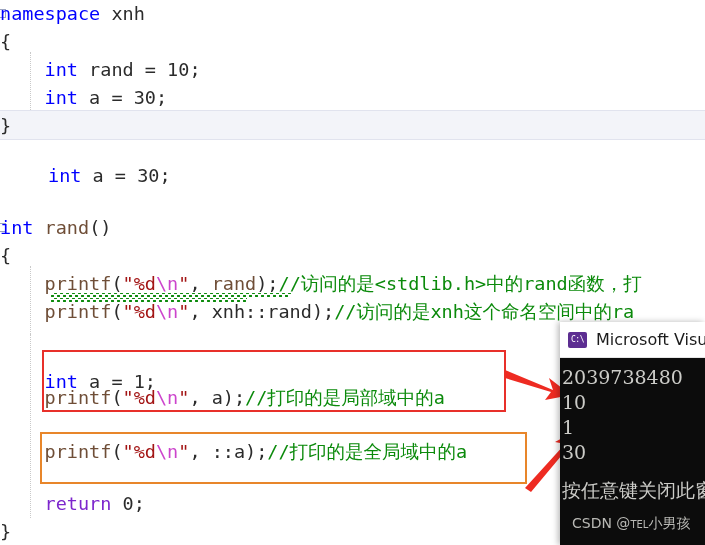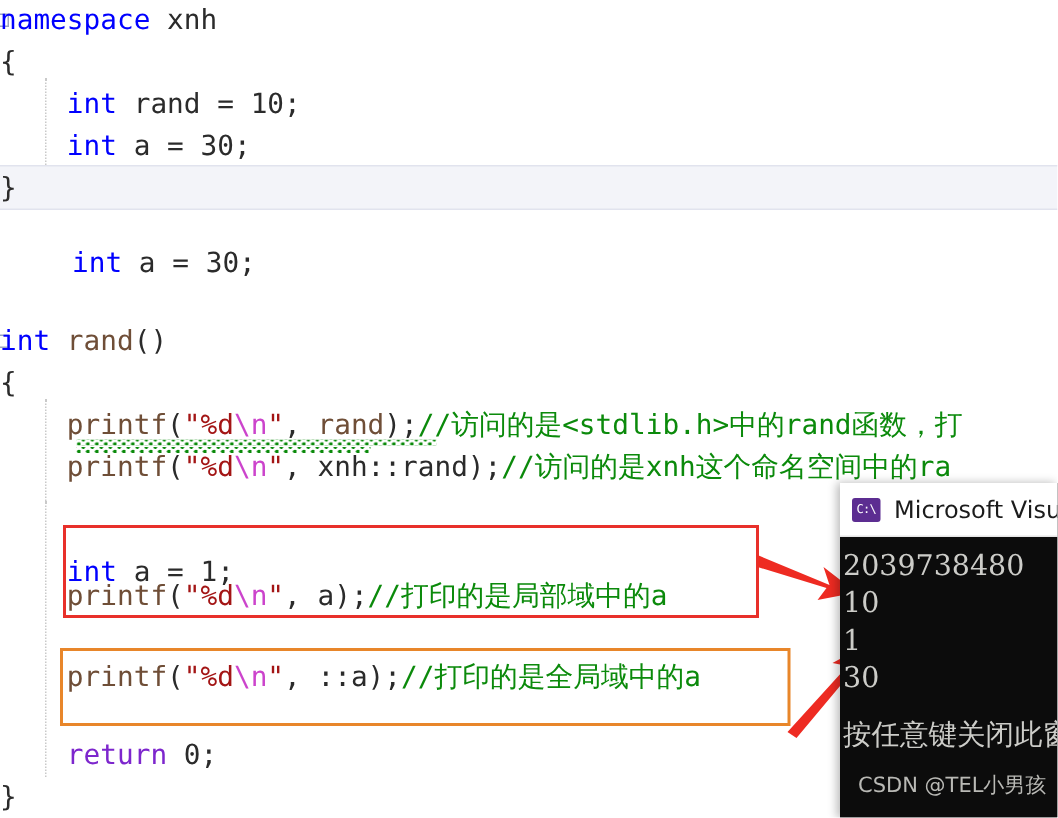--- a/index.html
+++ b/index.html
@@ -141,21 +141,21 @@
   .console-gap { height: 13px; }
   .watermark {
     position: absolute;
     left: 12px;
     bottom: 12px;
     font-family: "DejaVu Sans", "Liberation Sans", sans-serif;
     font-size: 14px;
     color: #b9b9b5;
     white-space: nowrap;
   }
-  .watermark .tel { font-size: 14px; }
+  .watermark .tel { font-size: 10px; }
 
   
   .arrow-svg {
     position: absolute;
     overflow: visible;
     pointer-events: none;
   }
 </style>
 </head>
 <body>

